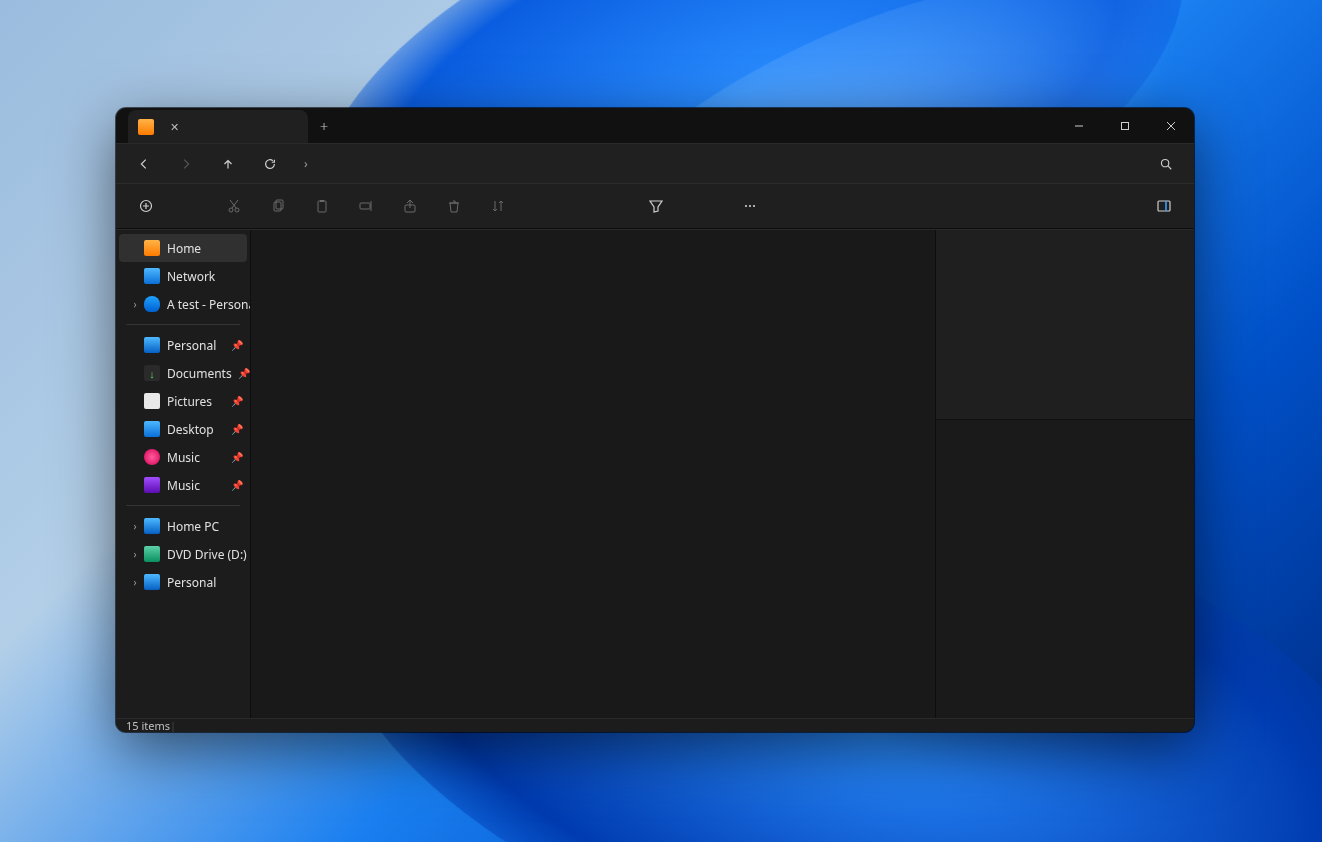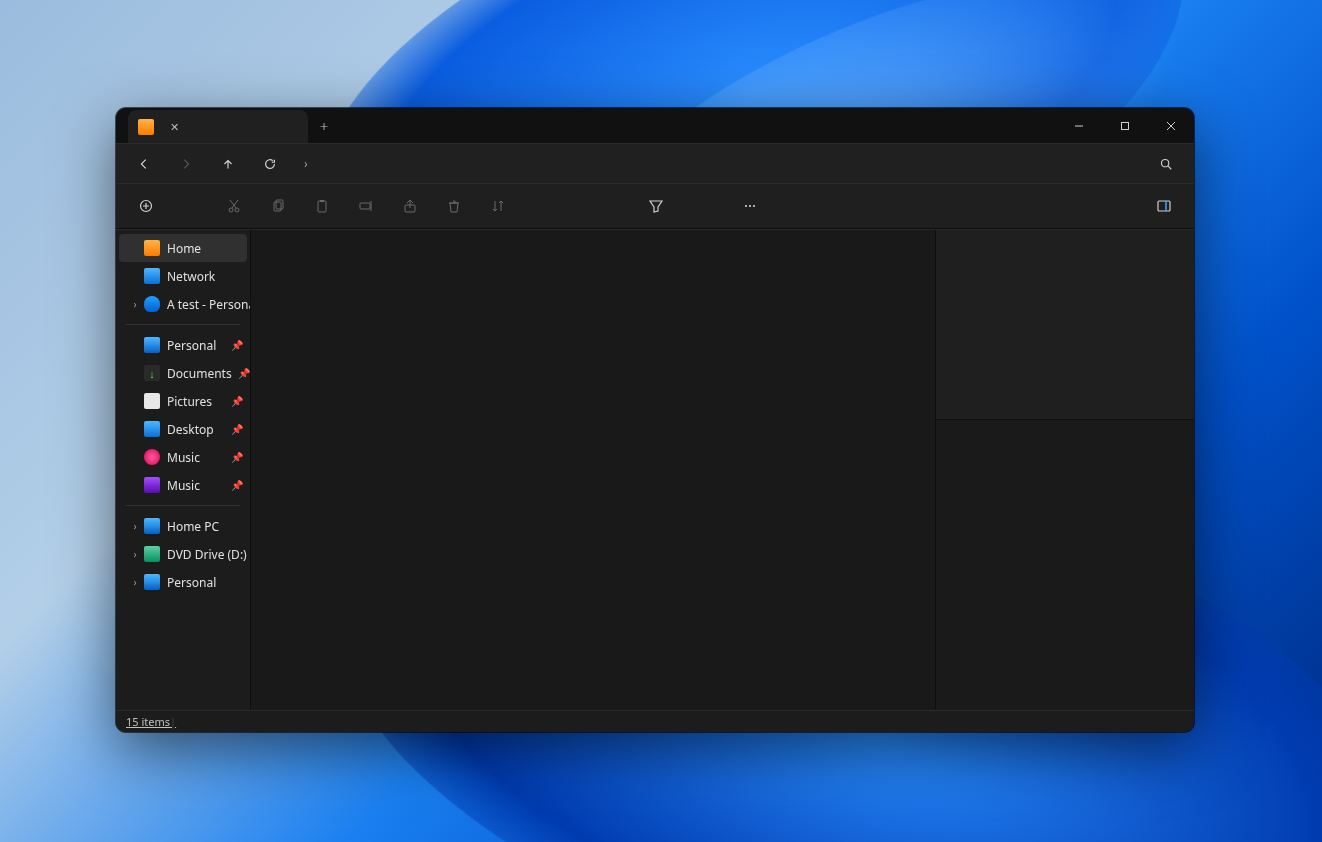--- a/index.html
+++ b/index.html
@@ -89,22 +89,22 @@
   .i-thispc { background: linear-gradient(#4db8ff,#0560c4); }
   .i-dvd { background: linear-gradient(#5dd0a8,#0a9060); }
   .i-network { background: linear-gradient(#4db8ff,#0560c4); }
 
   .content { flex: 1; background: #191919; border-right: 1px solid #0e0e0e;}
   .details { width: 258px; background: #1b1b1b; display:flex; flex-direction:column; }
   .details-top { height: 190px; background: #1f1f1f; border-bottom: 1px solid #111; }
   .details-bottom { flex:1; background: #1a1a1a; }
 
   
-  .statusbar { height: 22px; background: #1c1c1c; border-top: 1px solid #2a2a2a;
-    display: flex; align-items: center; padding: 0 10px; color: #c0c0c0; font-size: 11px; gap: 0; text-decoration: underline;}
+  .statusbar { height: 14px; background: #1c1c1c; border-top: 1px solid #2a2a2a;
+    display: flex; align-items: center; padding: 0 10px; color: #c0c0c0; font-size: 11px; gap: 0;}
   .stat-sep { color:#444; }
 </style>
 </head>
 <body>
 
 <div class="swirl s1"></div>
 <div class="swirl s2"></div>
 <div class="swirl s3"></div>
 
 <div class="window">

